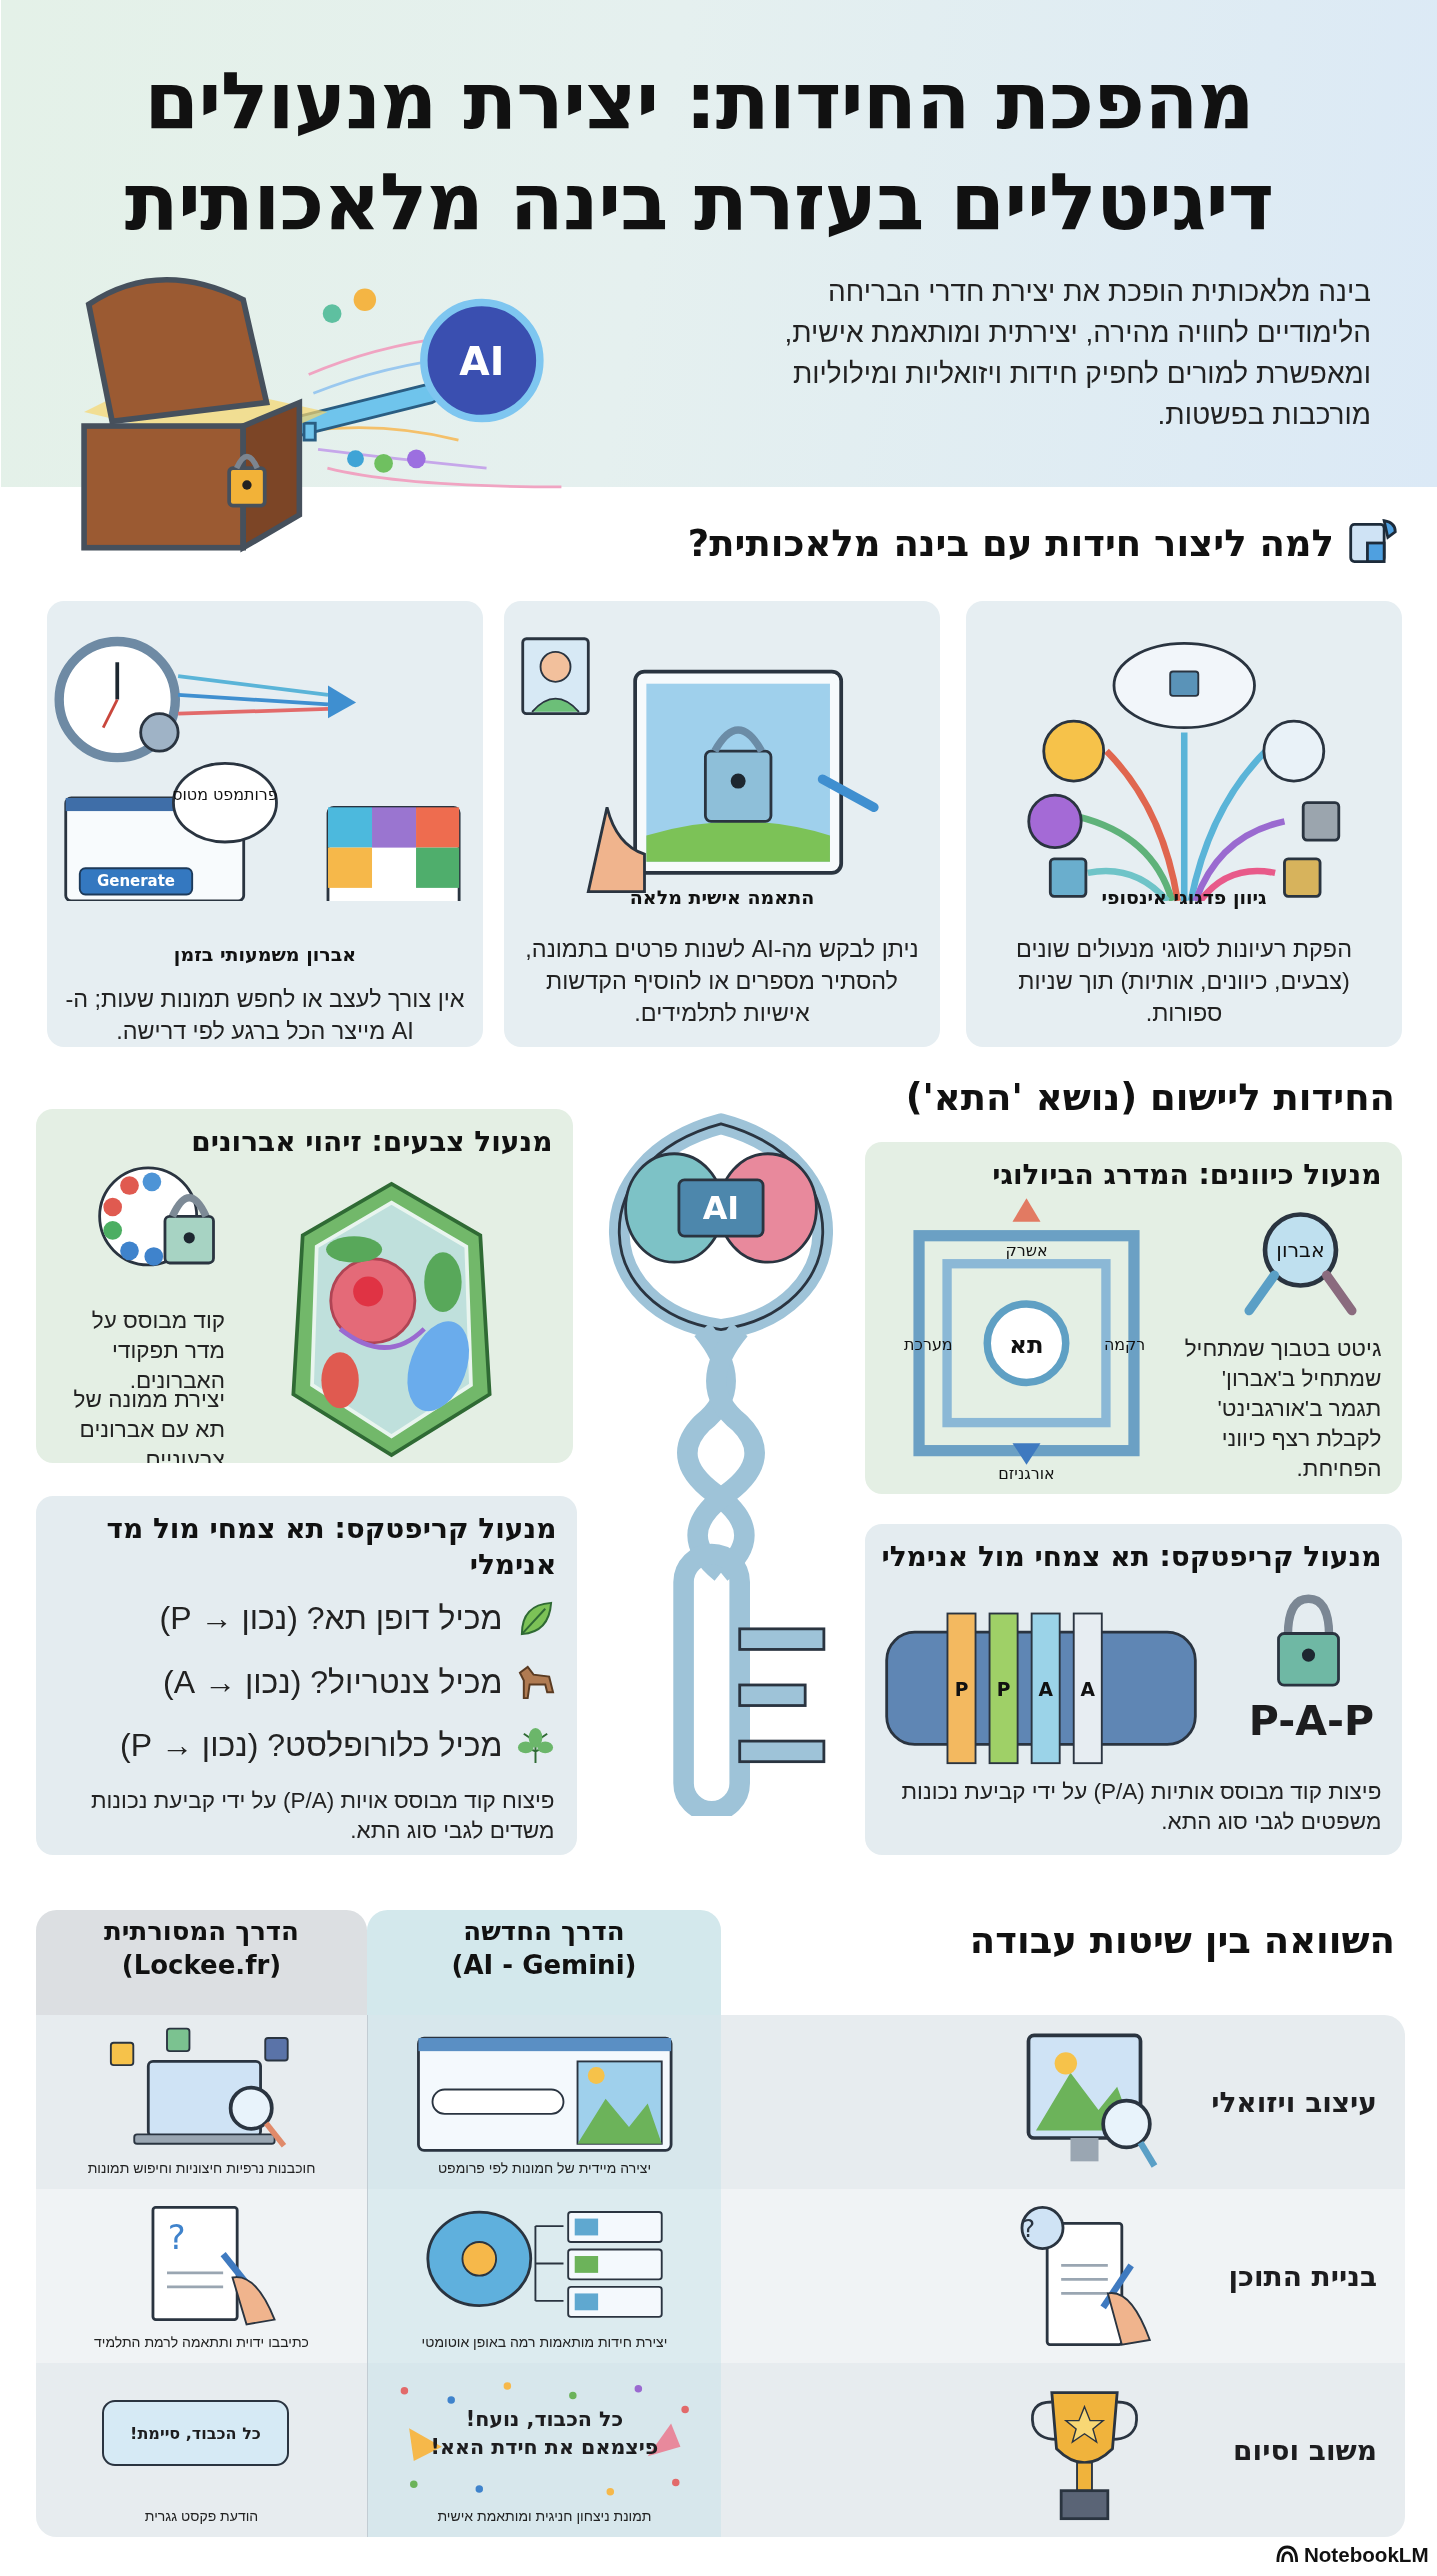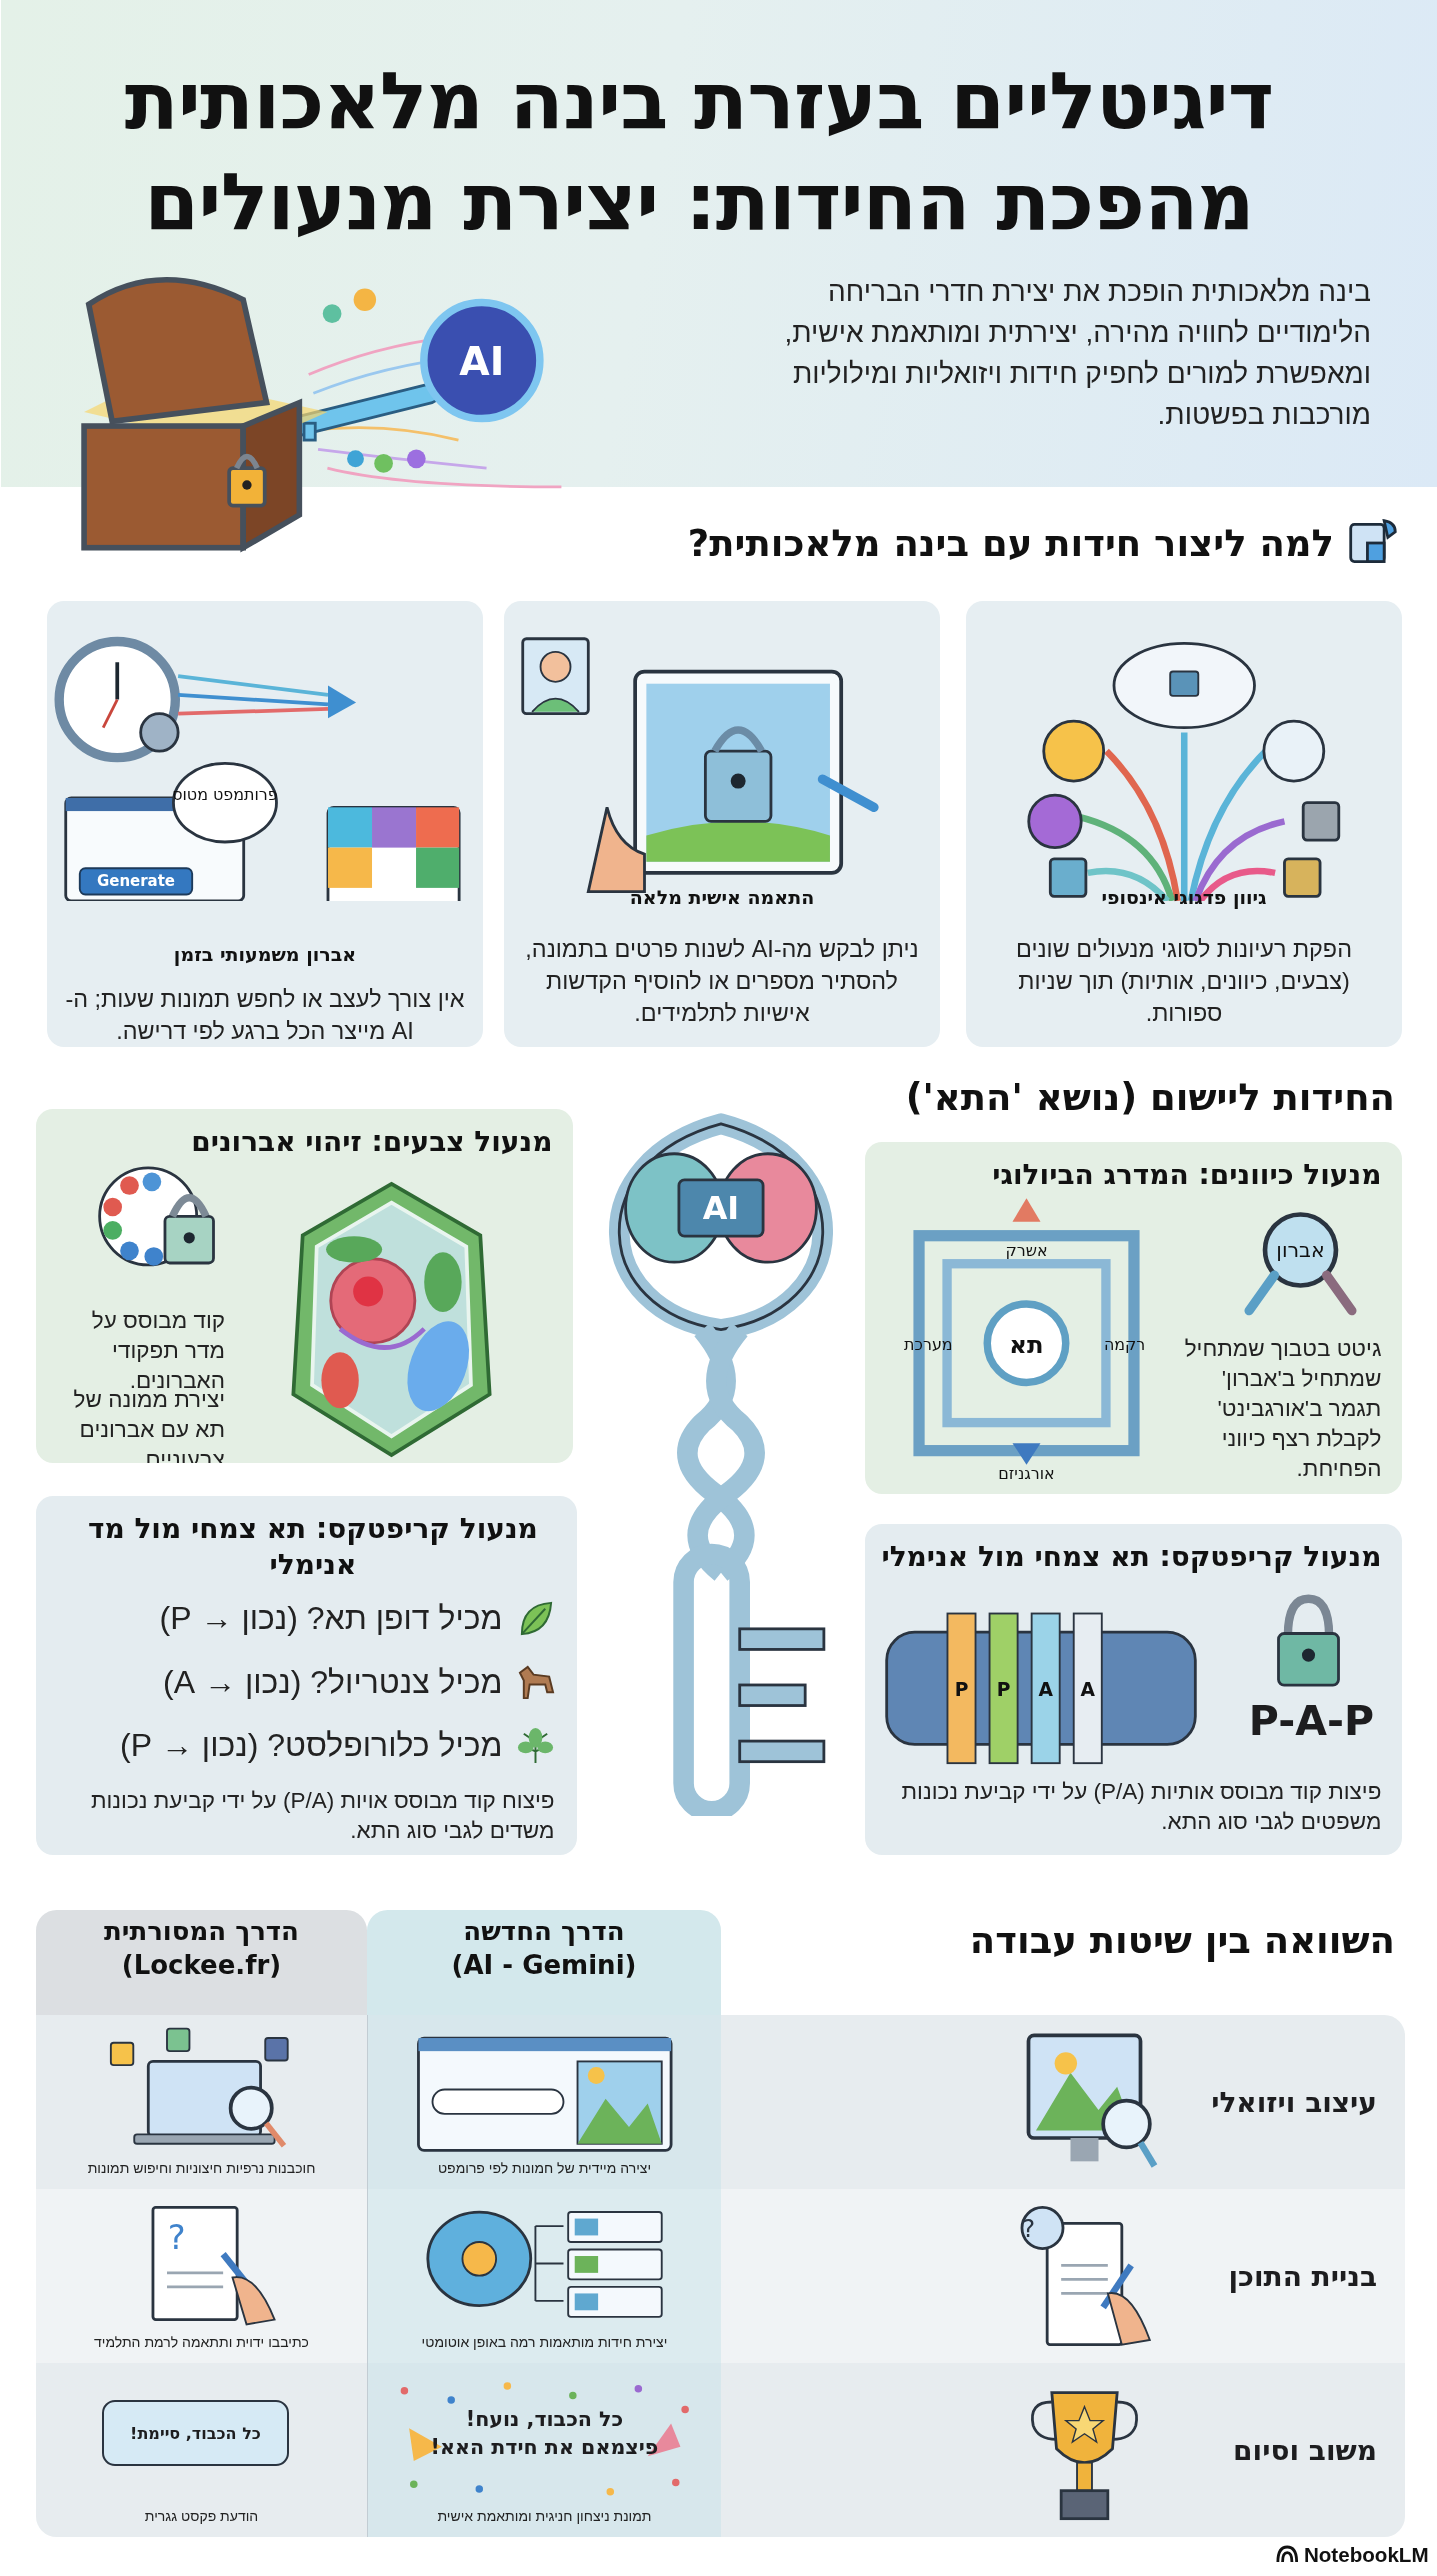--- a/index.html
+++ b/index.html
@@ -38,21 +38,21 @@
   .why-3 .why-title { top: 342px; }
   .why-3 .why-text { top: 382px; }
 
   
   .ex-card { padding: 0; }
   .ex-colors { left: 36px; top: 1109px; width: 537px; height: 354px; background: #e4efe4; }
   .ex-dir { right: 36px; top: 1142px; width: 537px; height: 352px; background: #e4efe4; }
   .ex-crypt-l { left: 36px; top: 1496px; width: 541px; height: 359px; background: #e4ecf0; }
   .ex-crypt-r { right: 36px; top: 1524px; width: 537px; height: 331px; background: #e4ecf0; }
   .ex-title { position: absolute; right: 20.6px; top: 15px; font-weight: 800; font-size: 28px;
-    font-family: "DejaVu Sans", sans-serif; color: #111; text-align: center; line-height: 36px; }
+    font-family: "DejaVu Sans", sans-serif; color: #111; text-align: right; line-height: 36px; }
   .ex-text { position: absolute; font-size: 22.5px; line-height: 30px; color: #222; text-align: right; }
 
   .crypt-item { position: absolute; right: 22.5px; display: flex; align-items: center; gap: 13px;
     font-size: 32px; color: #222; }
   .crypt-item .ic { width: 39px; height: 39px; display: inline-block; }
 
   
   .key-art { position: absolute; left: 562px; top: 1105px; width: 318px; height: 711px; }
 
   
@@ -78,22 +78,22 @@
   .row-art { position: absolute; left: 955px; top: 11.2px; width: 187px; height: 154px; }
 
   .footer-brand { position: absolute; right: 9.4px; bottom: 9.4px; font-size: 20.6px; font-weight: 700;
     direction: ltr; display: flex; align-items: center; gap: 5.6px; color: #111; }
 </style>
 </head>
 <body>
 
 <section class="hero">
   <h1 class="hero-title">
+    <span>מהפכת החידות: יצירת מנעולים</span>
     <span>דיגיטליים בעזרת בינה מלאכותית</span>
-    <span>מהפכת החידות: יצירת מנעולים</span>
   </h1>
   <p class="hero-desc">בינה מלאכותית הופכת את יצירת חדרי הבריחה הלימודיים לחוויה מהירה, יצירתית ומותאמת אישית, ומאפשרת למורים לחפיק חידות ויזואליות ומילוליות מורכבות בפשטות.</p>
 
   <svg class="hero-art" viewBox="0 0 640 320">
 
     <g stroke-width="3" fill="none">
       <path d="M270 120 Q340 90 420 80" stroke="#f0a4c2"></path>
       <path d="M275 140 Q350 110 440 100" stroke="#9ac8ef"></path>
       <path d="M270 180 Q350 170 430 190" stroke="#f4c06a"></path>
       <path d="M280 200 Q360 210 460 220" stroke="#c6a7ea"></path>

